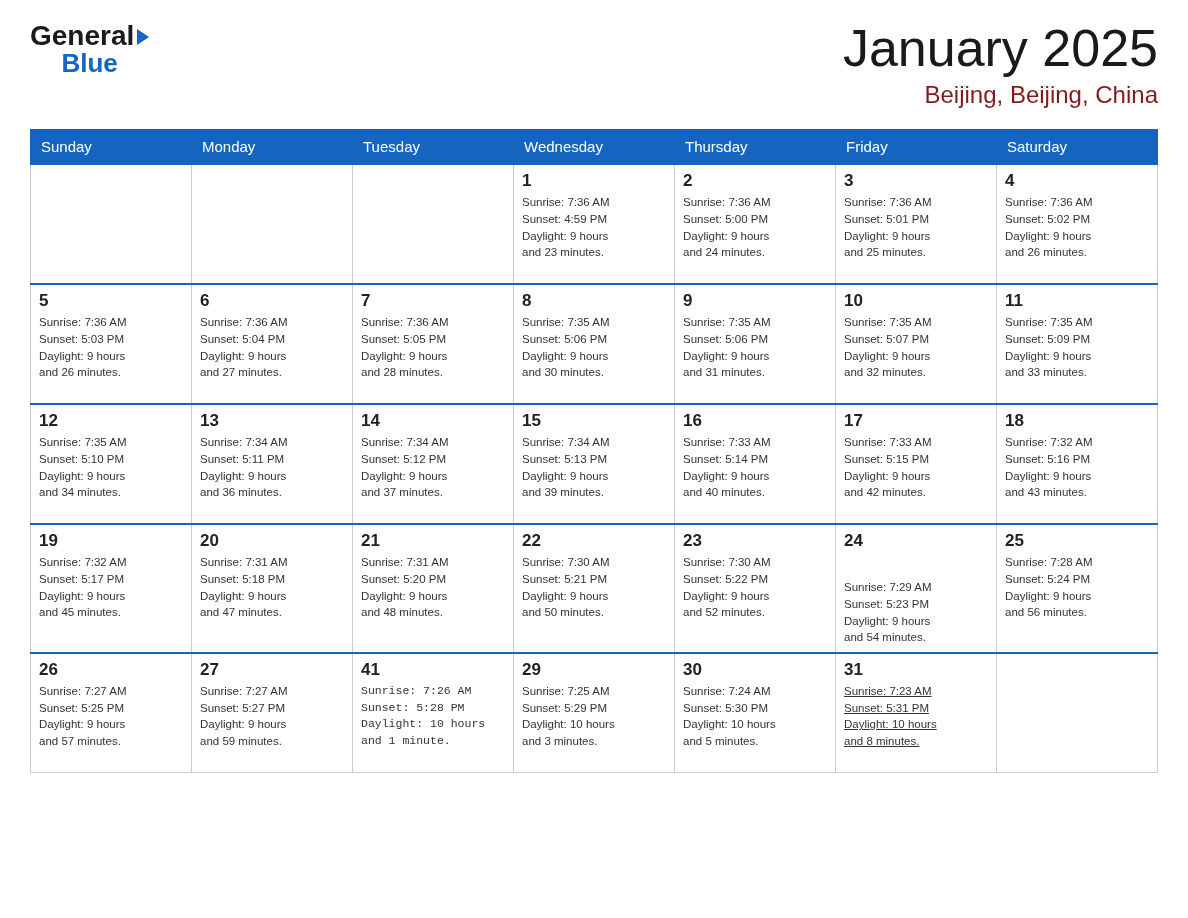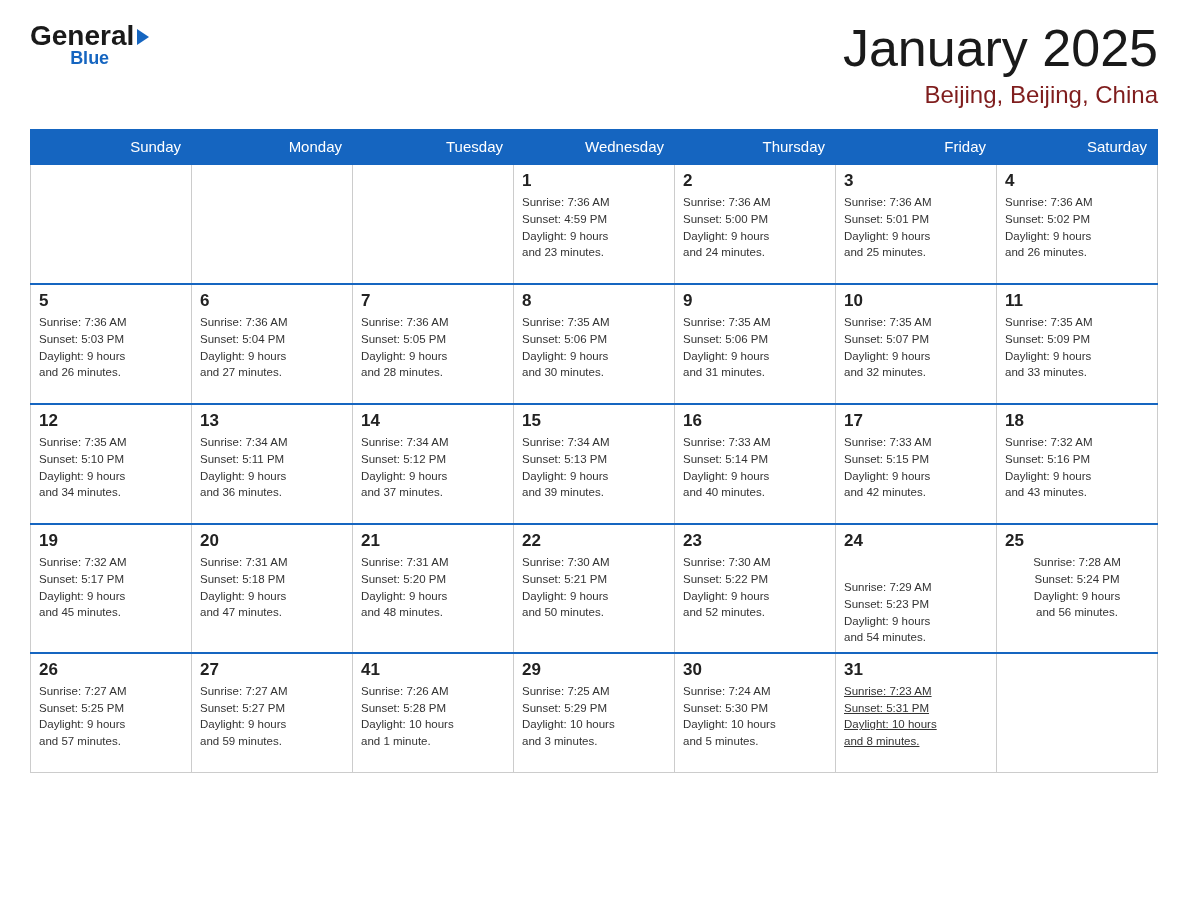--- a/index.html
+++ b/index.html
@@ -32,21 +32,21 @@
     .logo-general .arrow {
       width: 0;
       height: 0;
       border-left: 12px solid #1565c0;
       border-top: 8px solid transparent;
       border-bottom: 8px solid transparent;
       margin-left: 3px;
       margin-top: 2px;
     }
     .logo-blue {
-      font-size: 18px;
+      font-size: 26px;
       font-weight: bold;
       color: #1565c0;
       margin-top: -4px;
     }
     .title-block {
       text-align: right;
     }
     .month-title {
       font-size: 52px;
       font-weight: normal;
@@ -61,21 +61,21 @@
     .calendar {
       width: 100%;
       border-collapse: collapse;
     }
     .calendar thead tr th {
       background-color: #1565c0;
       color: #fff;
       font-size: 15px;
       font-weight: normal;
       padding: 8px 10px;
-      text-align: right;
+      text-align: left;
       border: 1px solid #1565c0;
     }
     .calendar tbody tr td {
       vertical-align: top;
       border: 1px solid #ccc;
       border-top: 2px solid #1565c0;
       padding: 6px 8px;
       width: 14.28%;
       min-height: 110px;
       height: 120px;
@@ -295,21 +295,21 @@
         </td>
         <td>
           <div class="day-number">24</div>
           <div class="day-info" style="white-space: pre-line; margin-top: 28px;">Sunrise: 7:29 AM
 Sunset: 5:23 PM
 Daylight: 9 hours
 and 54 minutes.</div>
         </td>
         <td>
           <div class="day-number">25</div>
-          <div class="day-info" style="white-space: pre-line; text-align: center;">Sunrise: 7:28 AM
+          <div class="day-info" style="white-space: pre-line;">Sunrise: 7:28 AM
 Sunset: 5:24 PM
 Daylight: 9 hours
 and 56 minutes.</div>
         </td>
       </tr>
       <tr>
         <td>
           <div class="day-number">26</div>
           <div class="day-info" style="white-space: pre-line;">Sunrise: 7:27 AM
 Sunset: 5:25 PM
@@ -318,21 +318,21 @@
         </td>
         <td>
           <div class="day-number">27</div>
           <div class="day-info" style="white-space: pre-line;">Sunrise: 7:27 AM
 Sunset: 5:27 PM
 Daylight: 9 hours
 and 59 minutes.</div>
         </td>
         <td>
           <div class="day-number">41</div>
-          <div class="day-info" style="white-space: pre-line;">Sunrise: 7:26 AM
+          <div class="day-info" style="white-space: pre-line; font-family: Liberation Mono, monospace;">Sunrise: 7:26 AM
 Sunset: 5:28 PM
 Daylight: 10 hours
 and 1 minute.</div>
         </td>
         <td>
           <div class="day-number">29</div>
           <div class="day-info" style="white-space: pre-line;">Sunrise: 7:25 AM
 Sunset: 5:29 PM
 Daylight: 10 hours
 and 3 minutes.</div>

